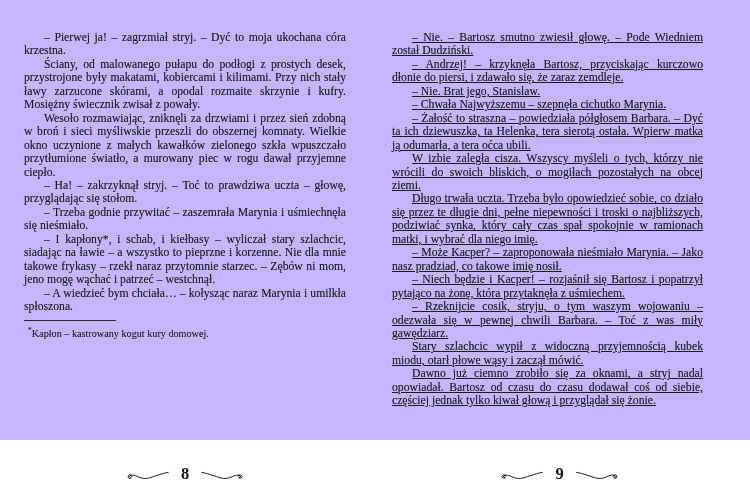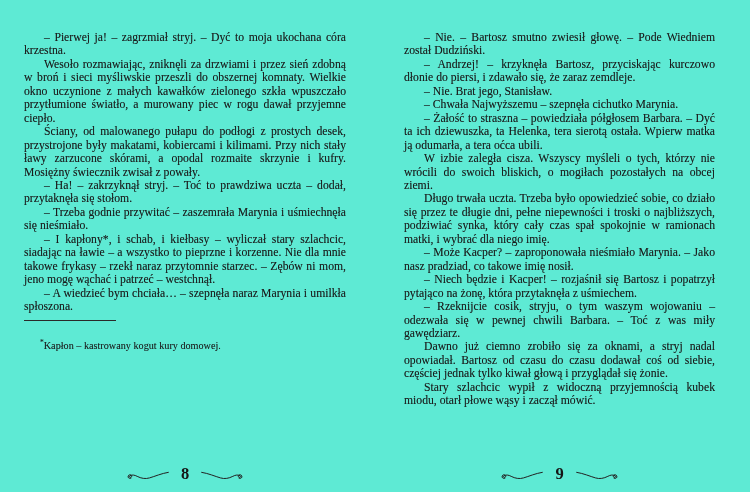--- a/index.html
+++ b/index.html
@@ -3,39 +3,39 @@
 <meta charset="utf-8">
 <style>
   html, body { margin: 0; padding: 0; }
   body {
     width: 750px; height: 500px;
     background: #ffffff;
     font-family: "Liberation Serif", serif;
     color: #1b1b1b;
     overflow: hidden;
   }
-  .spread { position: relative; width: 750px; height: 492px; background: #5eead4; }
+  .spread { position: relative; width: 750px; height: 440px; background: #c4b5fd; }
   .page { position: absolute; top: 31px; }
   .page-left  { left: 24px;  width: 322px; }
-  .page-right { left: 404px; width: 311px; }
+  .page-right { left: 392px; width: 311px; text-decoration: underline; }
   .para {
     margin: 0;
     font-size: 11.7px;
     line-height: 13.45px;
     text-align: justify;
     text-indent: 20px;
     text-shadow: 0 0 0.4px rgba(0,0,0,0.35);
   }
   .footnote-rule {
     width: 92px; height: 1px;
     background: #2a2a2a;
     margin: 6px 0 3px 0;
   }
   .footnote {
-    margin: 16px;
+    margin: 4px;
     font-size: 10.2px;
     line-height: 12px;
     text-shadow: 0 0 0.4px rgba(0,0,0,0.3);
   }
   .footnote sup { font-size: 7.5px; }
   .pagenum-block {
     position: absolute;
     top: 466px;
     display: flex;
     align-items: center;
@@ -54,45 +54,45 @@
   .flourish.mirrored { transform: scaleX(-1); }
 </style>
 </head>
 <body>
 
 <div class="spread">
 
   <div class="page page-left">
     <div>
         <p class="para">– Pierwej ja! – zagrzmiał stryj. – Dyć to moja ukochana córa krzestna.</p>
+        <p class="para">Ściany, od malowanego pułapu do podłogi z prostych desek, przystrojone były makatami, kobiercami i kilimami. Przy nich stały ławy zarzucone skórami, a opodal rozmaite skrzynie i kufry. Mosiężny świecznik zwisał z powały.</p>
         <p class="para">Wesoło rozmawiając, zniknęli za drzwiami i przez sień zdobną w broń i sieci myśliwskie przeszli do obszernej komnaty. Wielkie okno uczynione z małych kawałków zielonego szkła wpuszczało przytłumione światło, a murowany piec w rogu dawał przyjemne ciepło.</p>
-        <p class="para">Ściany, od malowanego pułapu do podłogi z prostych desek, przystrojone były makatami, kobiercami i kilimami. Przy nich stały ławy zarzucone skórami, a opodal rozmaite skrzynie i kufry. Mosiężny świecznik zwisał z powały.</p>
-        <p class="para">– Ha! – zakrzyknął stryj. – Toć to prawdziwa uczta – dodał, przytaknęła się stołom.</p>
+        <p class="para">– Ha! – zakrzyknął stryj. – Toć to prawdziwa uczta – głowę, przyglądając się stołom.</p>
         <p class="para">– Trzeba godnie przywitać – zaszemrała Marynia i uśmiechnęła się nieśmiało.</p>
         <p class="para">– I kapłony*, i schab, i kiełbasy – wyliczał stary szlachcic, siadając na ławie – a wszystko to pieprzne i korzenne. Nie dla mnie takowe frykasy – rzekł naraz przytomnie starzec. – Zębów ni mom, jeno mogę wąchać i patrzeć – westchnął.</p>
-        <p class="para">– A wiedzieć bym chciała… – szepnęła naraz Marynia i umilkła spłoszona.</p>
+        <p class="para">– A wiedzieć bym chciała… – kołysząc naraz Marynia i umilkła spłoszona.</p>
       </div>
     <div class="footnote-rule"></div>
     <p class="footnote"><sup>*</sup><span>Kapłon – kastrowany kogut kury domowej.</span></p>
   </div>
 
   <div class="page page-right">
     <div>
         <p class="para">– Nie. – Bartosz smutno zwiesił głowę. – Pode Wiedniem został Dudziński.</p>
         <p class="para">– Andrzej! – krzyknęła Bartosz, przyciskając kurczowo dłonie do piersi, i zdawało się, że zaraz zemdleje.</p>
         <p class="para">– Nie. Brat jego, Stanisław.</p>
         <p class="para">– Chwała Najwyższemu – szepnęła cichutko Marynia.</p>
         <p class="para">– Żałość to straszna – powiedziała półgłosem Barbara. – Dyć ta ich dziewuszka, ta Helenka, tera sierotą ostała. Wpierw matka ją odumarła, a tera oćca ubili.</p>
         <p class="para">W izbie zaległa cisza. Wszyscy myśleli o tych, którzy nie wrócili do swoich bliskich, o mogiłach pozostałych na obcej ziemi.</p>
         <p class="para">Długo trwała uczta. Trzeba było opowiedzieć sobie, co działo się przez te długie dni, pełne niepewności i troski o najbliższych, podziwiać synka, który cały czas spał spokojnie w ramionach matki, i wybrać dla niego imię.</p>
         <p class="para">– Może Kacper? – zaproponowała nieśmiało Marynia. – Jako nasz pradziad, co takowe imię nosił.</p>
         <p class="para">– Niech będzie i Kacper! – rozjaśnił się Bartosz i popatrzył pytająco na żonę, która przytaknęła z uśmiechem.</p>
         <p class="para">– Rzeknijcie cosik, stryju, o tym waszym wojowaniu – odezwała się w pewnej chwili Barbara. – Toć z was miły gawędziarz.</p>
+        <p class="para">Stary szlachcic wypił z widoczną przyjemnością kubek miodu, otarł płowe wąsy i zaczął mówić.</p>
         <p class="para">Dawno już ciemno zrobiło się za oknami, a stryj nadal opowiadał. Bartosz od czasu do czasu dodawał coś od siebie, częściej jednak tylko kiwał głową i przyglądał się żonie.</p>
-        <p class="para">Stary szlachcic wypił z widoczną przyjemnością kubek miodu, otarł płowe wąsy i zaczął mówić.</p>
       </div>
   </div>
 
   <div class="pagenum-block left">
     <svg class="flourish" width="45" height="15" viewBox="0 0 54 16" aria-hidden="true">
       <path d="M7.2 12.4 C5 13.4 3.2 11.8 3.8 9.9 C4.4 8.1 6.9 7.7 7.8 9.3 C8.5 10.6 7.4 11.9 6 11.4 C5.2 11.1 5 10.2 5.7 9.7 C8.2 7.9 11.6 8.6 14.6 10.2 C19.4 12.7 24.4 13.6 29.4 12.1 C36 10.2 43.5 6.8 52 5.4" fill="none" stroke="#222222" stroke-width="1.2" stroke-linecap="round"></path>
     </svg>
     <div class="pagenum">8</div>
     <svg class="flourish mirrored" width="45" height="15" viewBox="0 0 54 16" aria-hidden="true">
       <path d="M7.2 12.4 C5 13.4 3.2 11.8 3.8 9.9 C4.4 8.1 6.9 7.7 7.8 9.3 C8.5 10.6 7.4 11.9 6 11.4 C5.2 11.1 5 10.2 5.7 9.7 C8.2 7.9 11.6 8.6 14.6 10.2 C19.4 12.7 24.4 13.6 29.4 12.1 C36 10.2 43.5 6.8 52 5.4" fill="none" stroke="#222222" stroke-width="1.2" stroke-linecap="round"></path>

